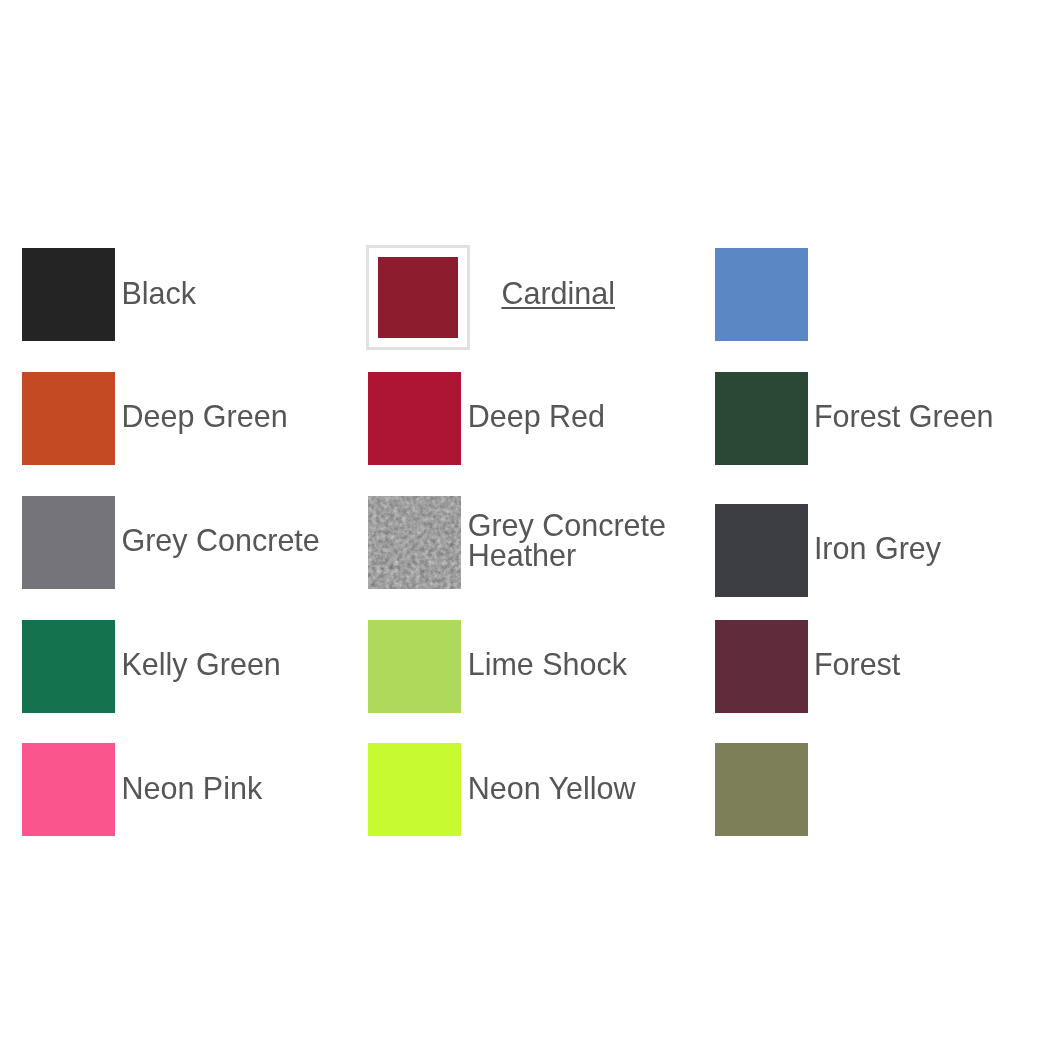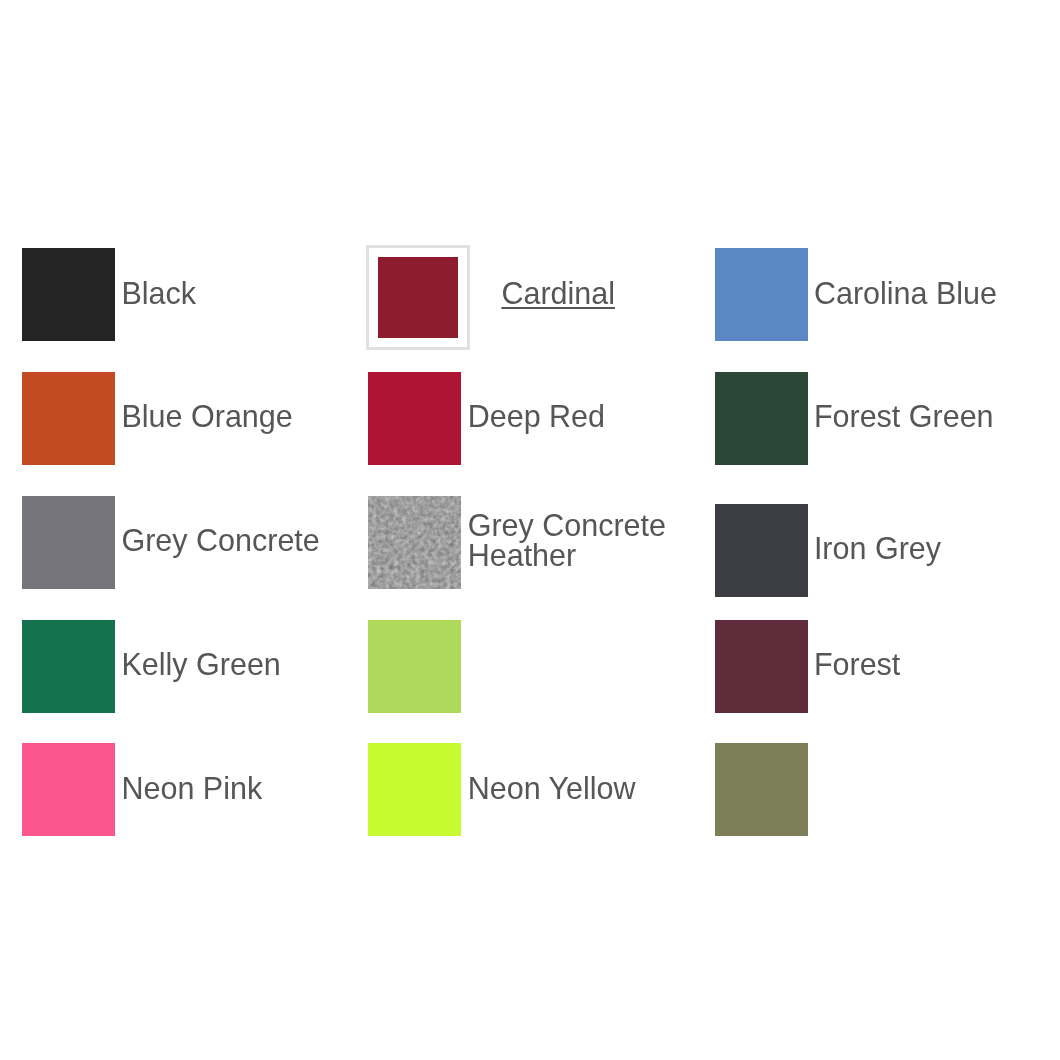--- a/index.html
+++ b/index.html
@@ -66,31 +66,30 @@
             </span>
           </span>
           <span class="swatch-label">Cardinal</span>
         </div>
         <div class="swatch-item" style="left:714.6px;top:0">
           <span class="chip-slot">
             <span class="chip-frame">
               <span class="chip" style="background:#5b87c5"></span>
             </span>
           </span>
-          <span class="swatch-label">Carolina Blue</span>
         </div>
       </div>
       <div class="swatch-row" style="top:371.98px">
         <div class="swatch-item" style="left:22.2px;top:0">
           <span class="chip-slot">
             <span class="chip-frame">
               <span class="chip" style="background:#c34a22"></span>
             </span>
           </span>
-          <span class="swatch-label">Blue Orange</span>
+          <span class="swatch-label">Deep Green</span>
         </div>
         <div class="swatch-item" style="left:368.4px;top:0">
           <span class="chip-slot">
             <span class="chip-frame">
               <span class="chip" style="background:#ae1433"></span>
             </span>
           </span>
           <span class="swatch-label">Deep Red</span>
         </div>
         <div class="swatch-item" style="left:714.6px;top:0">
@@ -141,20 +140,21 @@
             </span>
           </span>
           <span class="swatch-label">Kelly Green</span>
         </div>
         <div class="swatch-item" style="left:368.4px;top:0">
           <span class="chip-slot">
             <span class="chip-frame">
               <span class="chip" style="background:#afd95a"></span>
             </span>
           </span>
+          <span class="swatch-label">Lime Shock</span>
         </div>
         <div class="swatch-item" style="left:714.6px;top:0">
           <span class="chip-slot">
             <span class="chip-frame">
               <span class="chip" style="background:#602c3c"></span>
             </span>
           </span>
           <span class="swatch-label">Forest</span>
         </div>
       </div>

